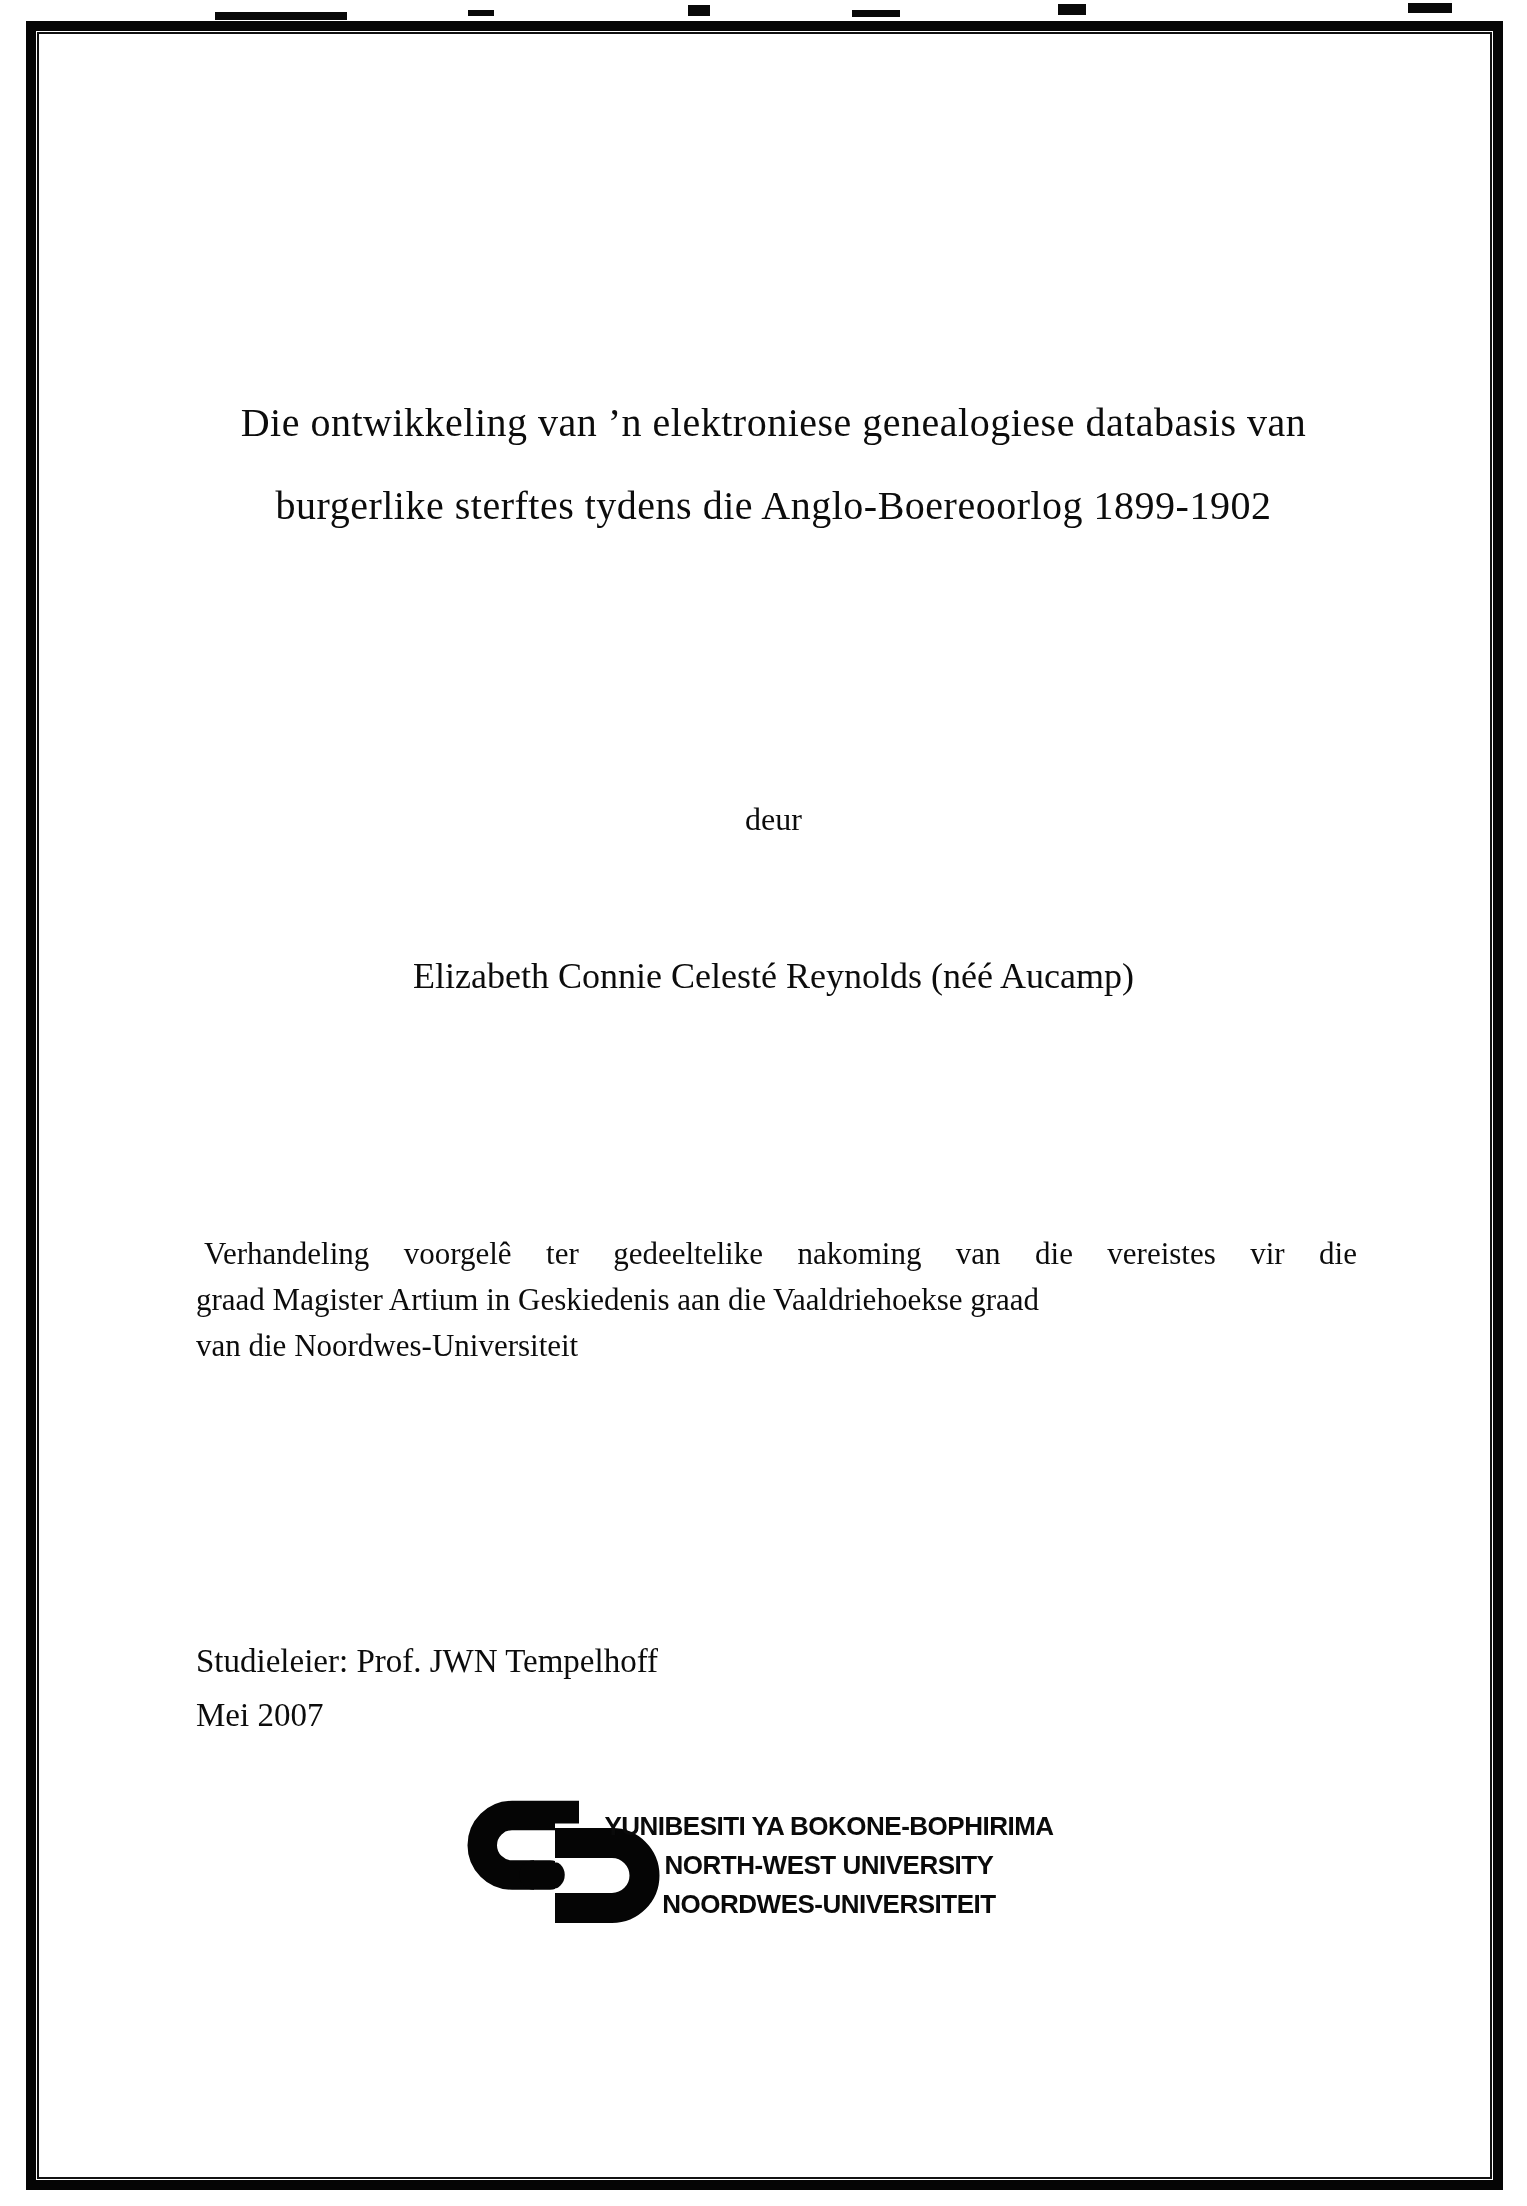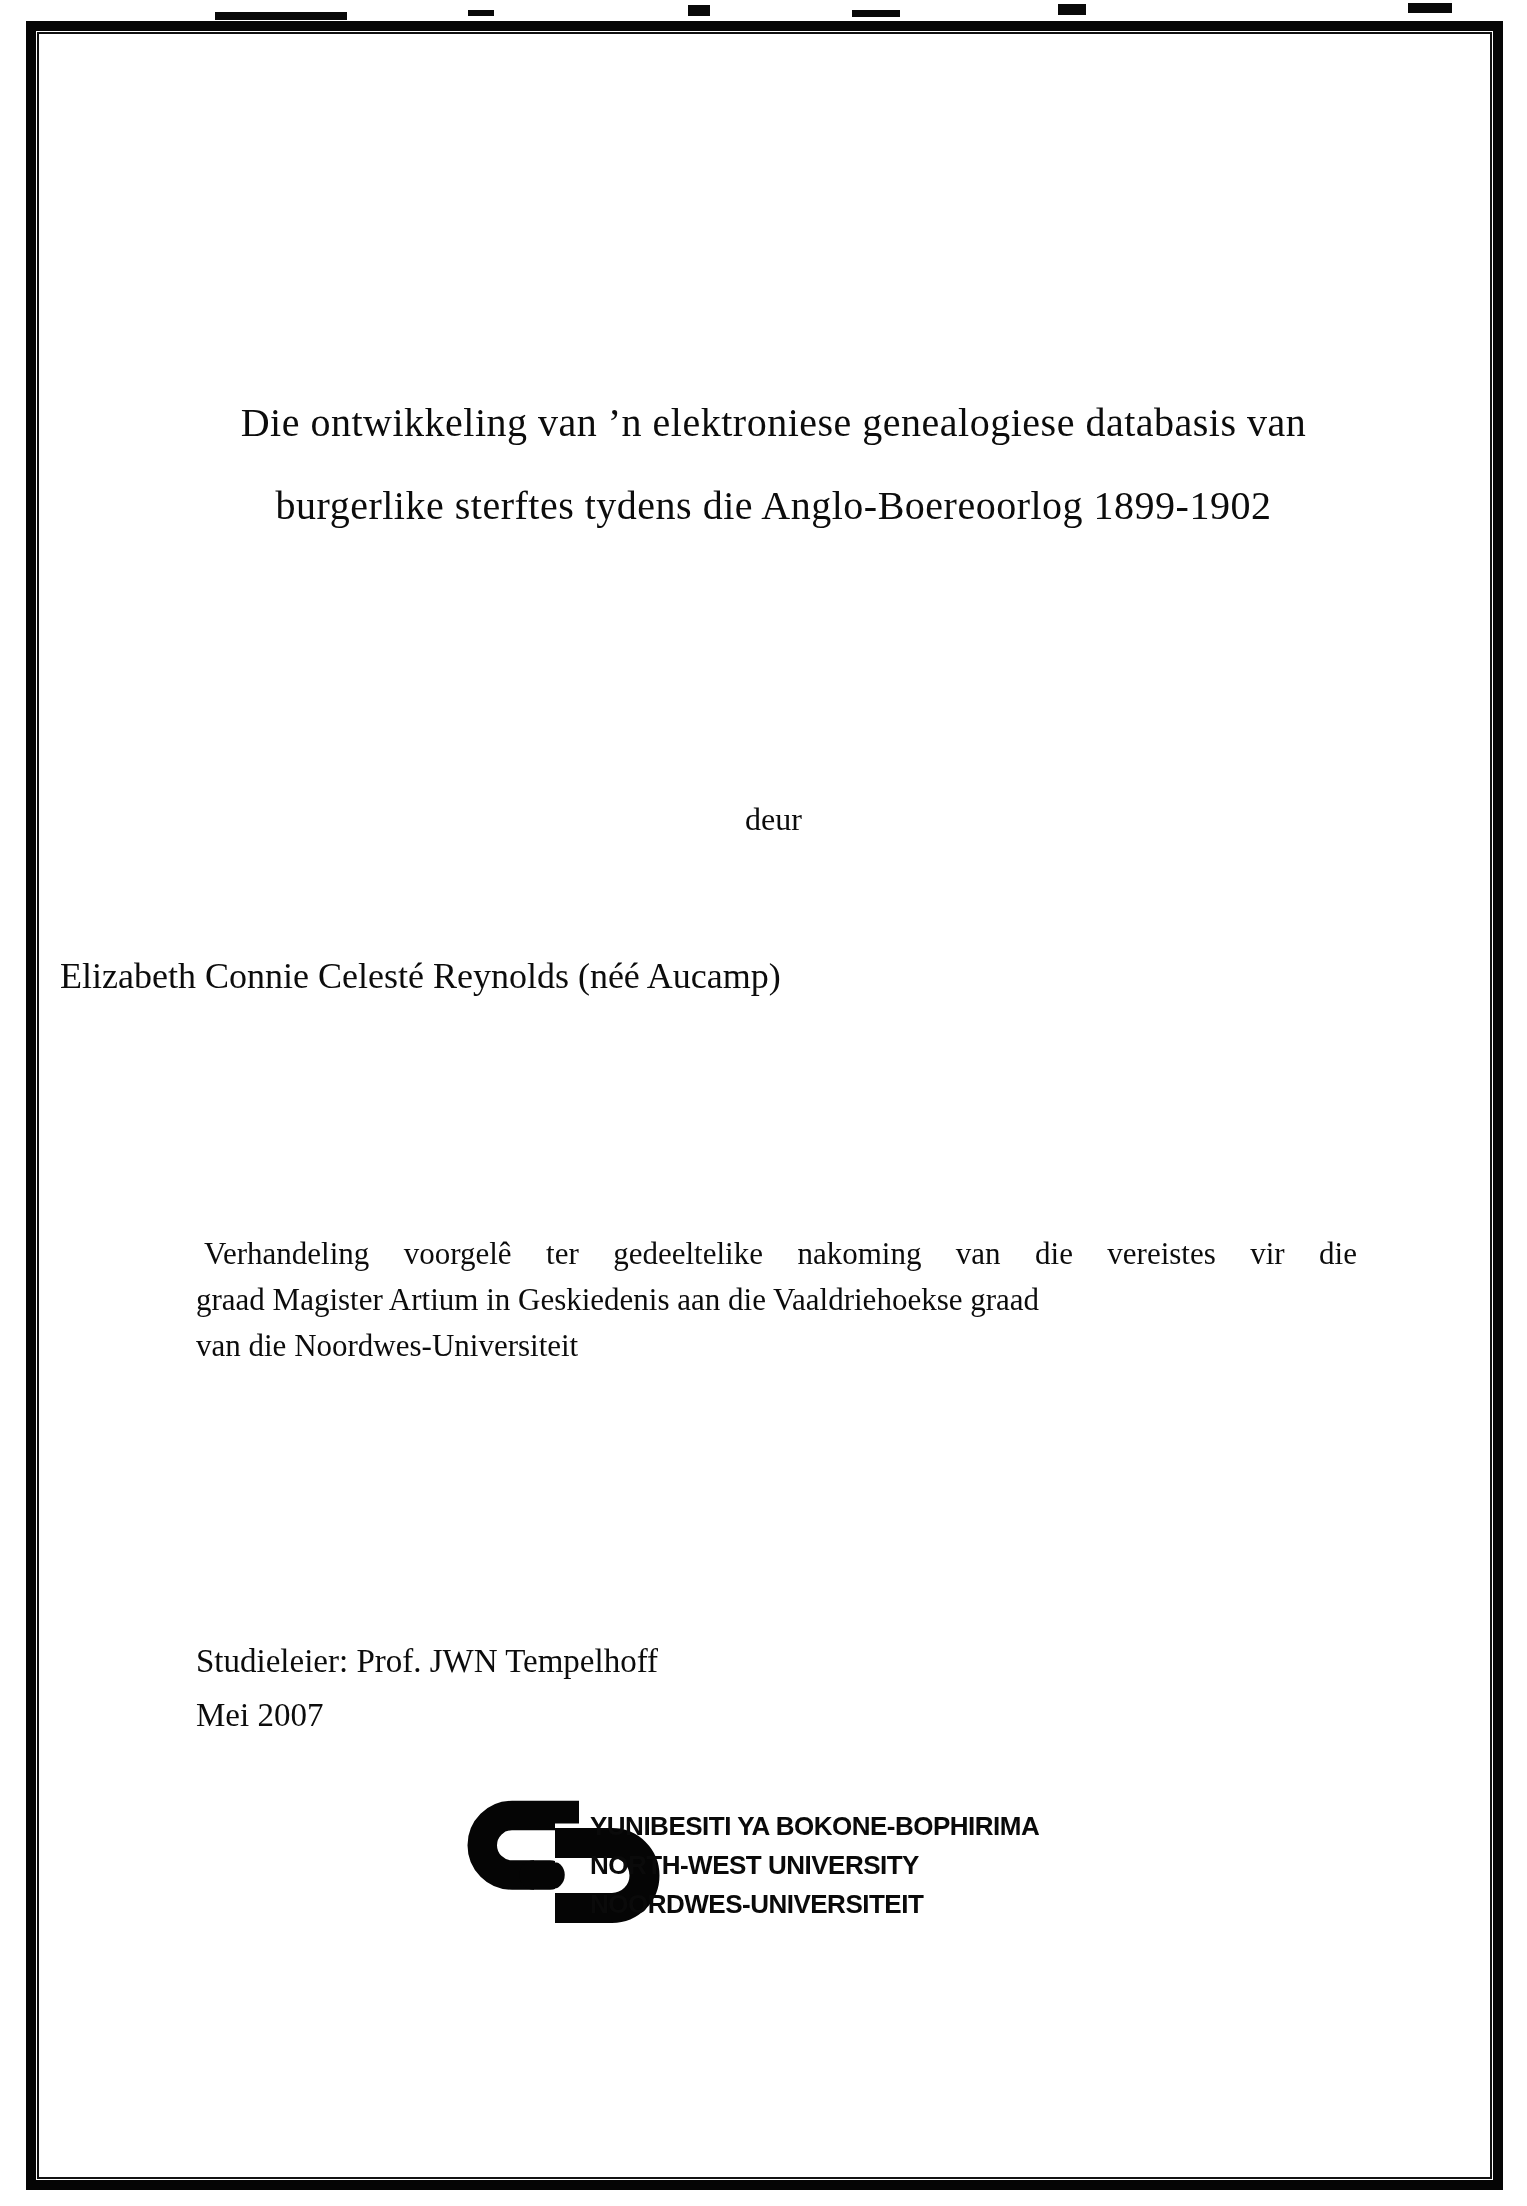--- a/index.html
+++ b/index.html
@@ -59,20 +59,21 @@
     top: 803px;
     text-align: center;
     font-size: 32px;
     line-height: 32px;
   }
   .author {
     position: absolute;
     left: 60px;
     right: 40px;
     top: 958px;
+    text-align: center;
     font-size: 36px;
     line-height: 36px;
   }
   .statement {
     position: absolute;
     left: 196px;
     top: 1231px;
     width: 1161px;
     font-size: 31px;
     line-height: 46px;
@@ -101,21 +102,21 @@
   .logo-mark {
     position: absolute;
     left: 0;
     top: 0;
   }
   .logo-text {
     position: absolute;
     left: 128px;
     top: 8px;
     width: 478px;
-    text-align: left;
+    text-align: center;
     font-family: "Liberation Sans", "DejaVu Sans", sans-serif;
     font-weight: 700;
     font-size: 26px;
     line-height: 39px;
     letter-spacing: -0.5px;
     color: #0a0a0a;
     white-space: nowrap;
   }
 </style>
 </head>

